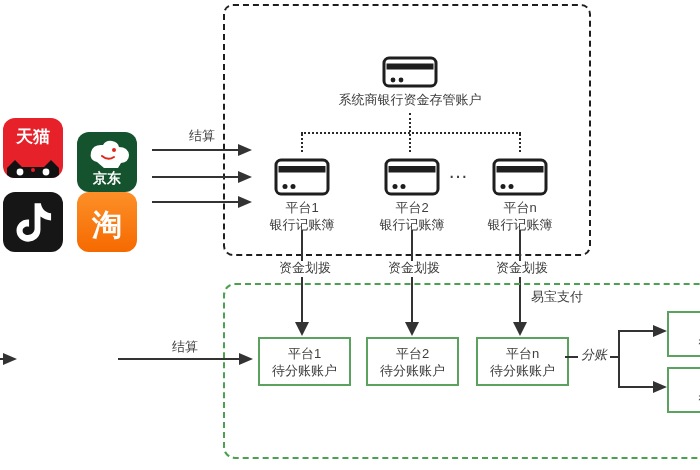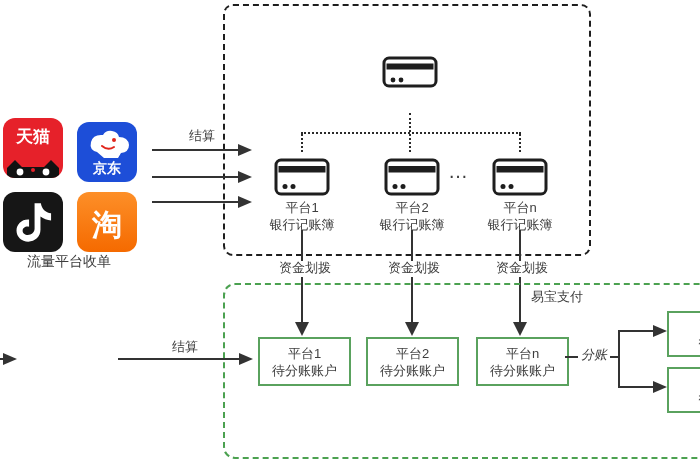--- a/index.html
+++ b/index.html
@@ -32,20 +32,21 @@
 <div id="canvas">
 
   <div class="abs dash-box" style="left:223px;top:4px;width:364px;height:248px;"></div>
 
   <svg class="abs" style="left:382px;top:56px;" width="56" height="32" viewBox="0 0 56 32">
     <rect x="2" y="2" width="52" height="28" rx="5" fill="#fff" stroke="#1e1e1e" stroke-width="3"></rect>
     <rect x="4.5" y="7.5" width="47" height="6" fill="#1e1e1e"></rect>
     <circle cx="11" cy="24" r="2.4" fill="#1e1e1e"></circle>
       <circle cx="19" cy="24" r="2.4" fill="#1e1e1e"></circle>
   </svg>
+  <div class="abs lbl center" style="left:305px;top:92px;width:210px;">系统商银行资金存管账户</div>
 
   <div class="abs dot-v" style="left:409px;top:113px;height:39px;"></div>
   <div class="abs dot-h" style="left:301px;top:132px;width:220px;"></div>
   <div class="abs dot-v" style="left:301px;top:134px;height:18px;"></div>
   <div class="abs dot-v" style="left:519px;top:134px;height:18px;"></div>
 
   <svg class="abs" style="left:274px;top:158px;" width="56" height="38" viewBox="0 0 56 38">
     <rect x="2" y="2" width="52" height="34" rx="5" fill="#fff" stroke="#1e1e1e" stroke-width="3"></rect>
     <rect x="4.5" y="8" width="47" height="6.5" fill="#1e1e1e"></rect>
     <circle cx="11" cy="28.5" r="2.5" fill="#1e1e1e"></circle>
@@ -81,40 +82,39 @@
   <div class="tile" style="left:3px;top:118px;background:#e6212a;">
     <div class="cn" style="top:7px;font-size:17px;">天猫</div>
     <svg style="position:absolute;bottom:0;left:0;" width="60" height="22" viewBox="0 0 60 22">
       <path d="M4,22 V12 L12,4 l7,7 h22 l7,-7 8,8 V22 Z" fill="#121212"></path>
       <circle cx="17" cy="16" r="3.4" fill="#fff"></circle>
         <circle cx="43" cy="16" r="3.4" fill="#fff"></circle>
       <circle cx="30" cy="14" r="2" fill="#e6212a"></circle>
     </svg>
   </div>
 
-  <div class="tile" style="left:77px;top:122px;background:#1d4ed8;">
+  <div class="tile" style="left:77px;top:132px;background:#14532d;">
     <svg style="position:absolute;top:4px;left:8px;" width="44" height="34" viewBox="0 0 44 34">
       <path d="M12,26 q-8,-2 -6,-10 q2,-8 12,-7 q3,-5 9,-4 q6,1 7,6 q9,0 10,8 q0,7 -8,8 l-3,5 h-14 z" fill="#fff"></path>
       <circle cx="29" cy="14" r="2" fill="#e1251b"></circle>
       <path d="M17,20 q6,5 12,1" stroke="#e1251b" stroke-width="2" fill="none" stroke-linecap="round"></path>
     </svg>
     <div class="cn" style="bottom:4px;font-size:14px;">京东</div>
   </div>
 
   <div class="tile" style="left:3px;top:192px;background:#161616;">
     <svg style="position:absolute;top:6px;left:8px;" width="44" height="48" viewBox="0 0 56 60">
       <path d="M30,6 h8 c1,7 6,12 13,13 v9 c-5,-0.4 -9.5,-2 -13.5,-5 v17 c0,8.5 -7,15 -15.5,15 C13.5,55 7,48.8 7,40.8 c0,-8.2 7,-14.8 16,-14 v9.2 c-4.2,-1.3 -8.2,1.5 -8.2,5 c0,3.1 2.9,5.5 6.6,5.5 c4.4,0 8.6,-3 8.6,-7.8 Z" fill="#fff"></path>
     </svg>
   </div>
 
   <div class="tile" style="left:77px;top:192px;background:linear-gradient(180deg,#fd8f28,#f56a00);">
     <div class="cn" style="top:13px;font-size:30px;">淘</div>
   </div>
 
-  <div class="abs lbl center" style="left:8px;top:253px;width:122px;font-size:14px;">流量平台收单</div>
 
   <div class="abs lbl center" style="left:172px;top:128px;width:60px;">结算</div>
   <div class="abs hline" style="left:152px;top:149px;width:86px;"></div>
   <div class="abs arrow-r" style="left:238px;top:144px;"></div>
   <div class="abs hline" style="left:152px;top:176px;width:86px;"></div>
   <div class="abs arrow-r" style="left:238px;top:171px;"></div>
   <div class="abs hline" style="left:152px;top:201px;width:86px;"></div>
   <div class="abs arrow-r" style="left:238px;top:196px;"></div>
 
   <div class="abs vline" style="left:301px;top:230px;height:94px;"></div>

